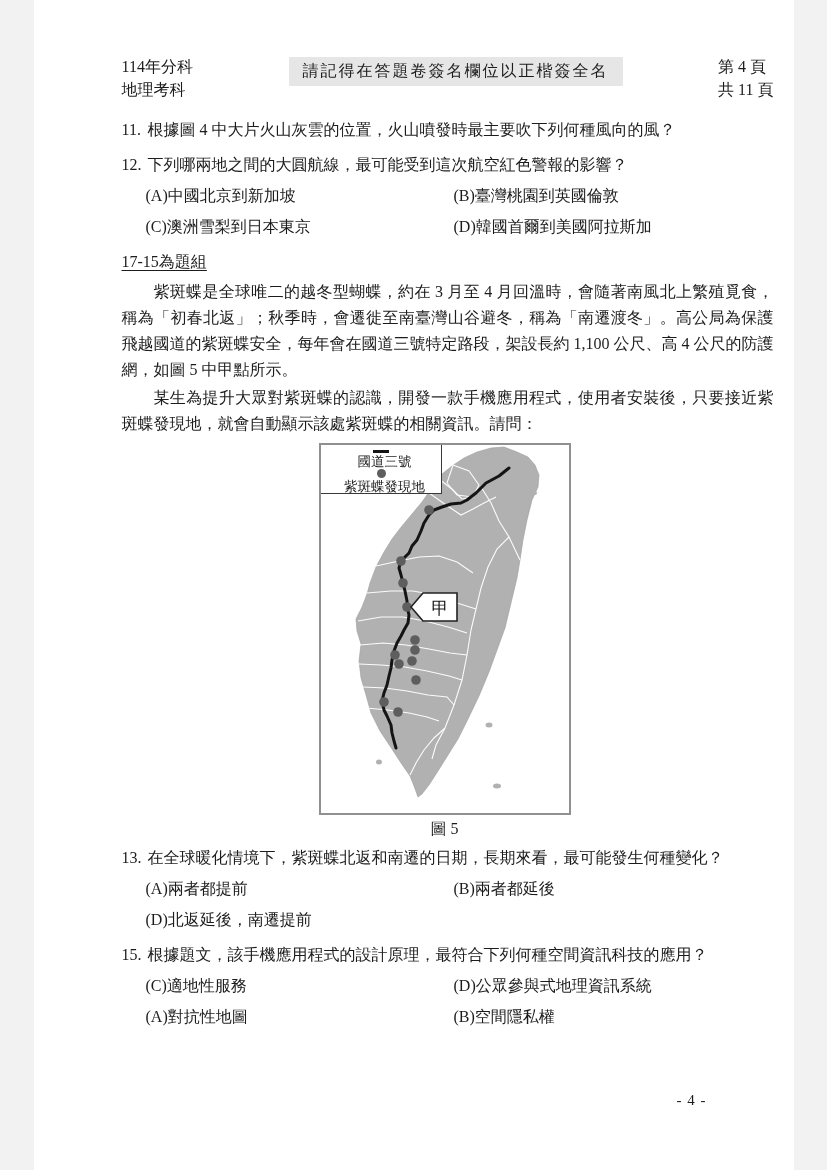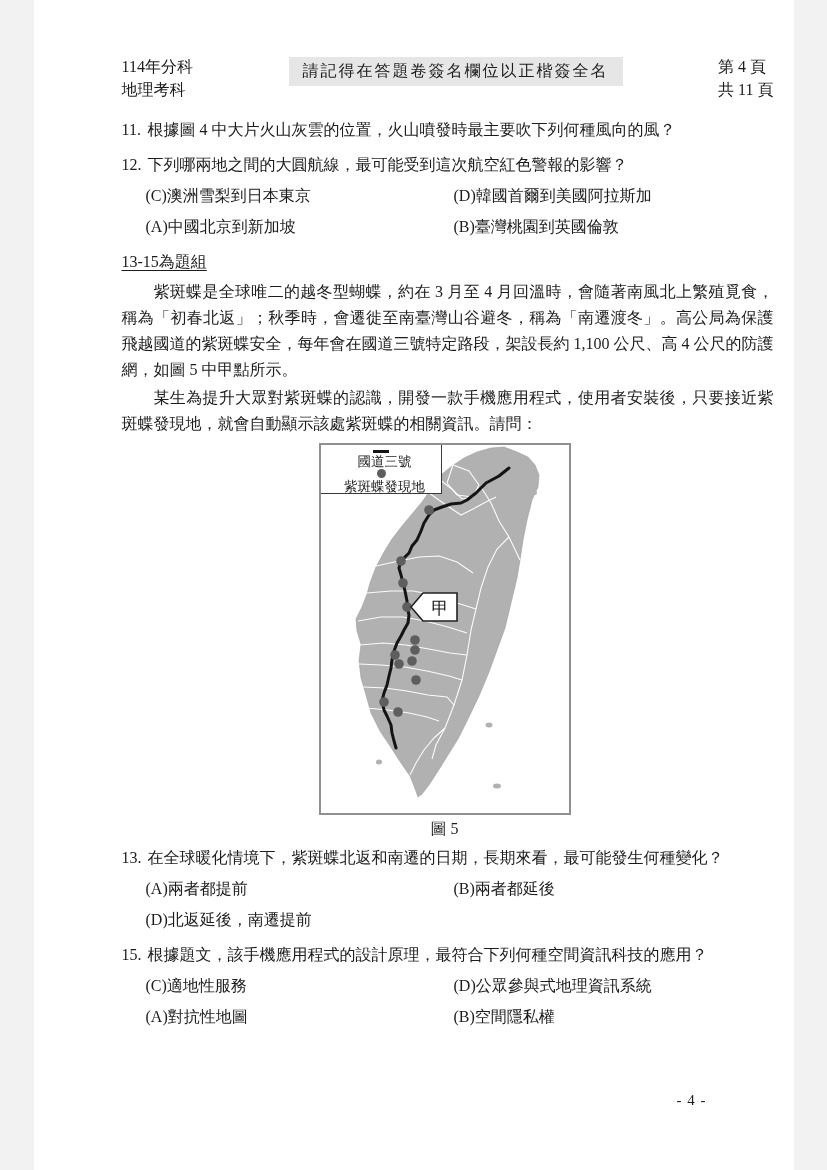--- a/index.html
+++ b/index.html
@@ -67,30 +67,30 @@
         <span class="stem">根據圖 4 中大片火山灰雲的位置，火山噴發時最主要吹下列何種風向的風？</span>
       </div>
     </div>
 
     <div class="question q-gap">
       <div class="q-stem">
         <span class="qnum">12.</span>
         <span class="stem">下列哪兩地之間的大圓航線，最可能受到這次航空紅色警報的影響？</span>
       </div>
       <div class="opt-row">
+        <span class="opt2">(A)中國北京到新加坡</span>
+        <span class="optlast">(B)臺灣桃園到英國倫敦</span>
+      </div>
+      <div class="opt-row">
         <span class="opt2">(C)澳洲雪梨到日本東京</span>
         <span class="optlast">(D)韓國首爾到美國阿拉斯加</span>
       </div>
-      <div class="opt-row">
-        <span class="opt2">(A)中國北京到新加坡</span>
-        <span class="optlast">(B)臺灣桃園到英國倫敦</span>
-      </div>
     </div>
 
-    <div class="group-title">13-15為題組</div>
+    <div class="group-title">17-15為題組</div>
     <p class="para first">紫斑蝶是全球唯二的越冬型蝴蝶，約在 3 月至 4 月回溫時，會隨著南風北上繁殖覓食，稱為「初春北返」；秋季時，會遷徙至南臺灣山谷避冬，稱為「南遷渡冬」。高公局為保護飛越國道的紫斑蝶安全，每年會在國道三號特定路段，架設長約 1,100 公尺、高 4 公尺的防護網，如圖 5 中甲點所示。</p>
     <p class="para second">某生為提升大眾對紫斑蝶的認識，開發一款手機應用程式，使用者安裝後，只要接近紫斑蝶發現地，就會自動顯示該處紫斑蝶的相關資訊。請問：</p>
 
     <div class="figure-wrap">
       <div class="map-frame">
         <svg id="map-svg" viewBox="0 0 248 368">
             <polygon points="170,3 183,2 196,7 207,12 214,20 218,30 217,42 211,55 206,75 202,95 199,115 196,133 190,158 184,183 176,205 168,227 158,251 147,274 137,294 127,310 117,326 108,340 101,349 97,352 93,341 89,331 80,318 69,301 59,286 50,268 45,250 40,233 38,216 40,199 36,186 35,174 41,162 46,149 49,138 55,122 63,107 71,94 81,81 91,69 101,57 108,47 114,38 121,29 131,21 143,13 156,7" fill="#b1b1b1" stroke="#9c9c9c" stroke-width="0.6"></polygon>
             <polyline points="126,38 132,20 148,26 158,40 152,52 136,50 126,38" fill="none" stroke="#ffffff" stroke-width="1.1" stroke-opacity="0.95"></polyline>
             <polyline points="118,34 132,45 141,54 152,52" fill="none" stroke="#ffffff" stroke-width="1.1" stroke-opacity="0.95"></polyline>
             <polyline points="108,48 125,60 140,70 152,64 163,58 175,52" fill="none" stroke="#ffffff" stroke-width="1.1" stroke-opacity="0.95"></polyline>

